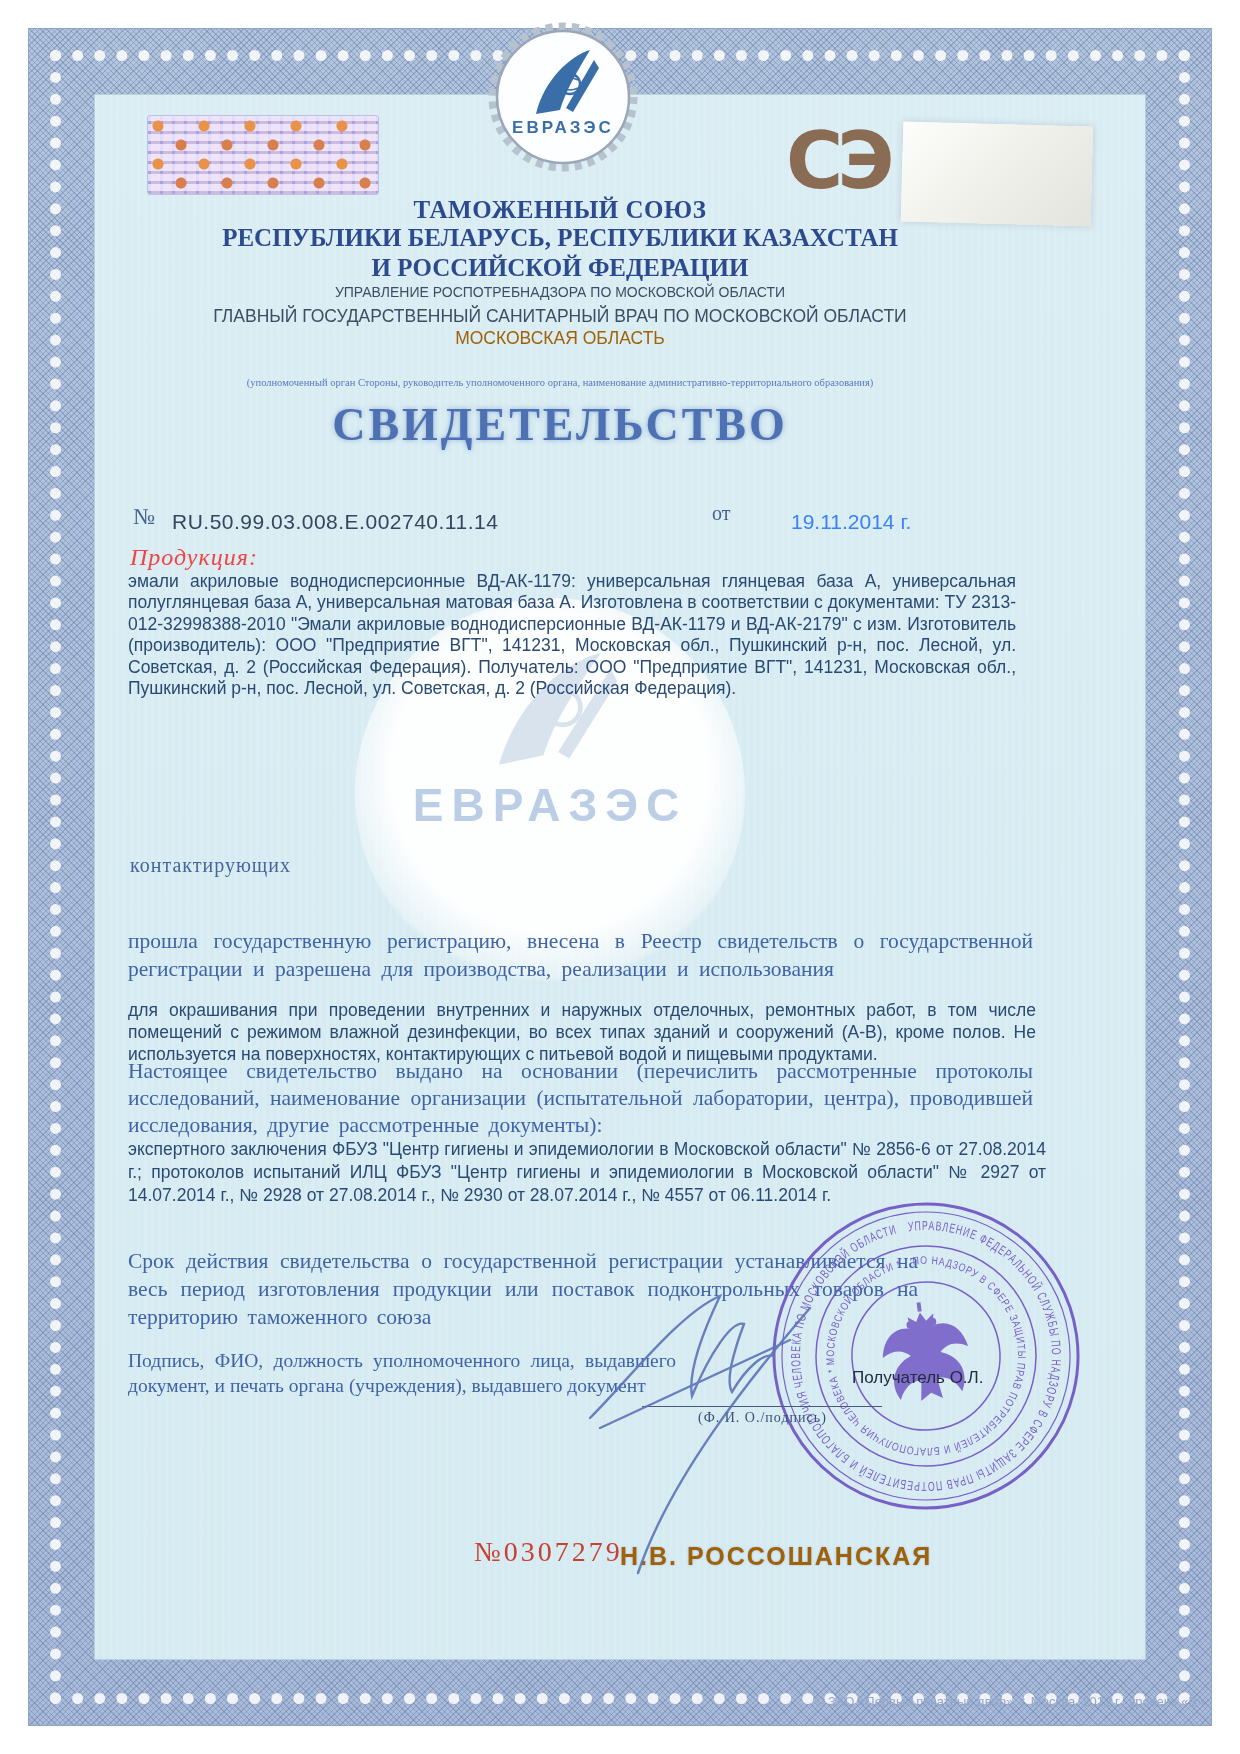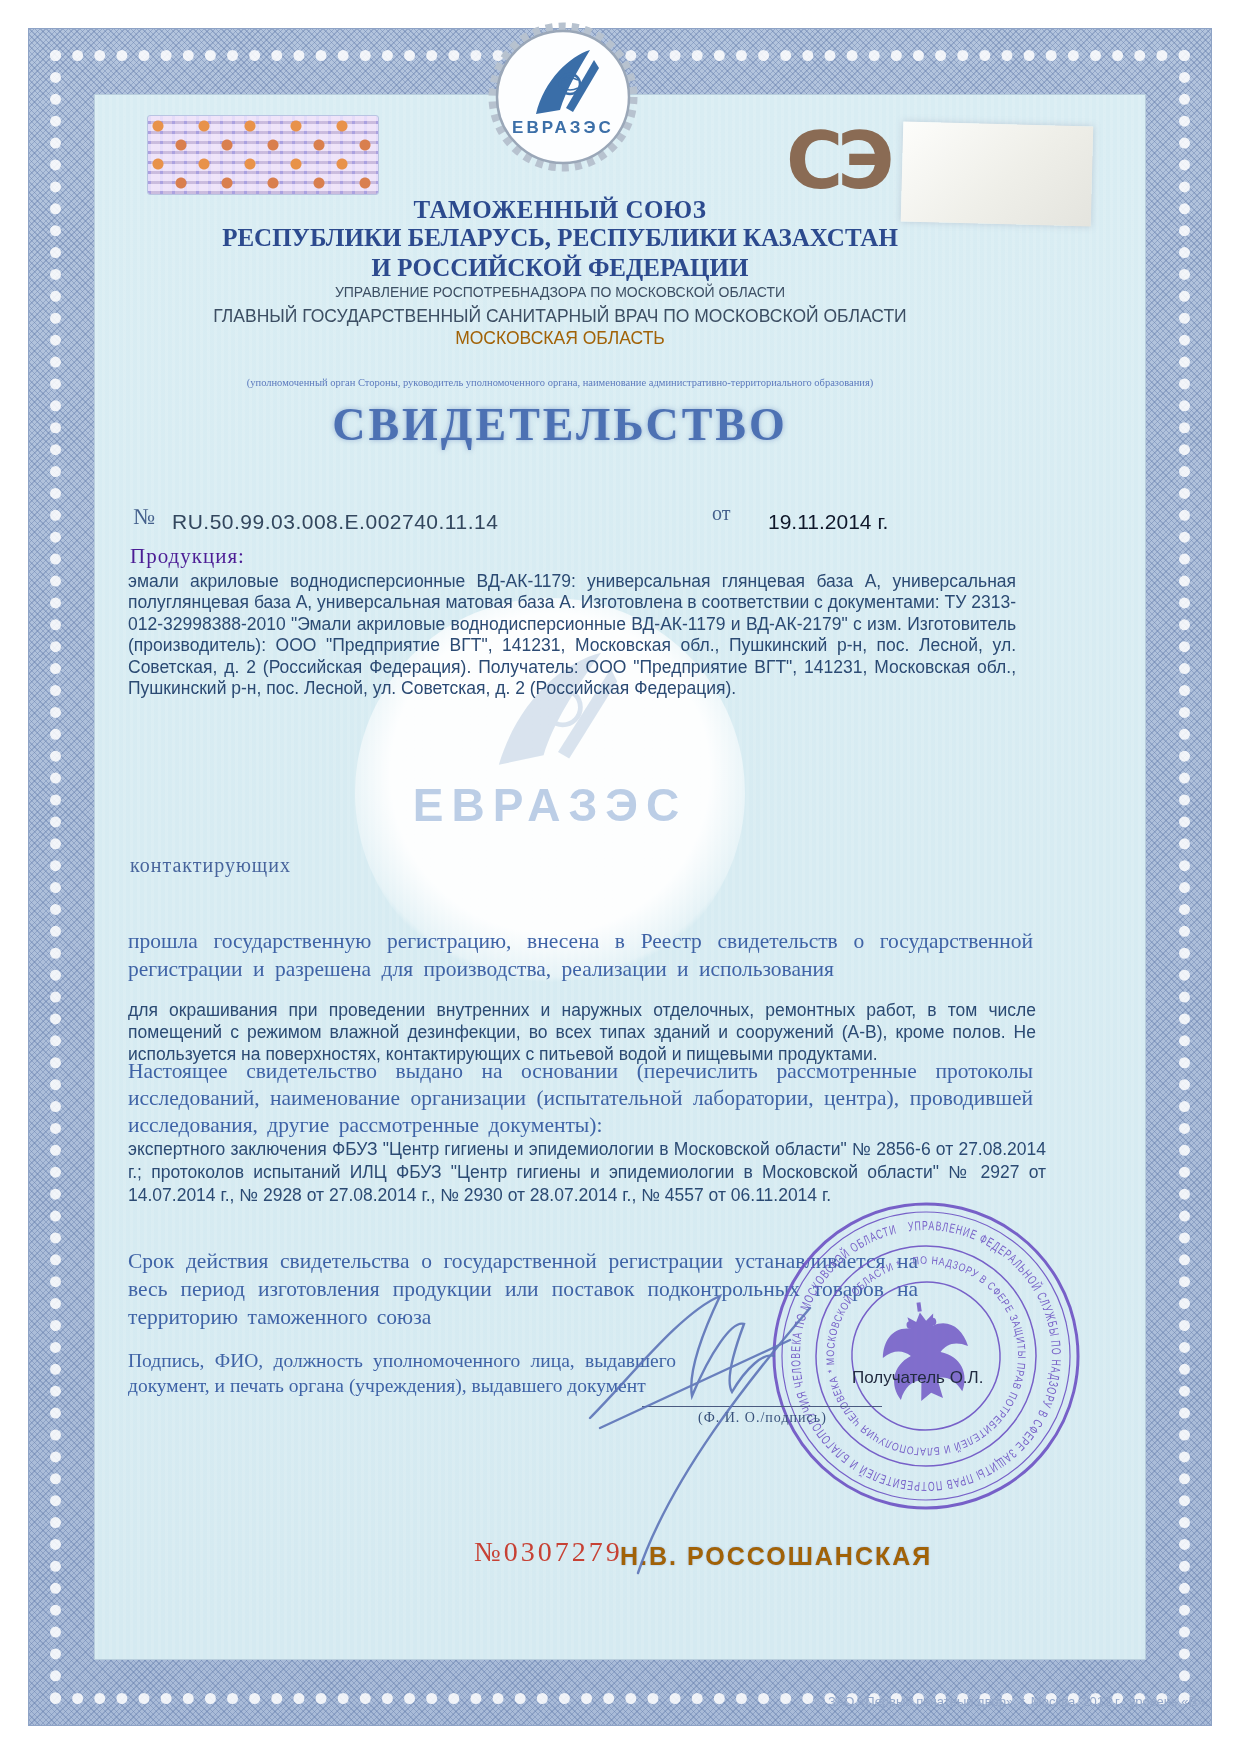--- a/index.html
+++ b/index.html
@@ -57,23 +57,23 @@
   .a3{left:120px;top:328px;width:880px;font-size:17.5px;color:#a16207;}
   .cap1{left:100px;top:377px;width:920px;font-size:10.5px;white-space:nowrap;}
   .title{left:120px;top:398px;width:880px;font-size:46px;font-weight:700;letter-spacing:3px;
     color:#4d71b3;text-shadow:0 0 5px rgba(77,113,179,.5);}
   .subtitle{left:120px;top:456px;width:880px;font-size:27px;font-weight:700;color:#2c4a8e;
     letter-spacing:1px;}
   
   .regnum-sym{left:133px;top:504px;font-size:23px;color:#44608c;}
   .regnum-val{left:172px;top:510px;font-size:21px;letter-spacing:.5px;color:#33475e;}
   .regdate-lbl{left:712px;top:502px;font-size:20px;color:#44608c;}
-  .regdate-val{left:768px;top:510px;font-size:21px;color:#0f172a;}
-  
-  .prod-lbl{left:130px;top:544px;font-size:21px;color:#4c1d95;letter-spacing:1px;}
+  .regdate-val{left:791px;top:510px;font-size:21px;color:#3b82f6;}
+  
+  .prod-lbl{left:130px;top:544px;font-size:24px;color:#ef4444;letter-spacing:1px;font-style:italic;}
   .prod-desc{left:128px;top:571px;width:888px;font-size:17.5px;line-height:1.225;}
   
   .wm-circle{left:355px;top:598px;width:390px;height:390px;border-radius:50%;z-index:0;
     background:radial-gradient(circle at 50% 45%, rgba(255,255,255,.95) 0 55%, rgba(255,255,255,.35) 70%, rgba(255,255,255,0) 72%);}
   .wm-swoosh{left:460px;top:640px;width:180px;height:160px;z-index:0;opacity:.18;}
   .wm-text{left:355px;top:778px;width:390px;text-align:center;z-index:1;
     font-family:"Liberation Sans",sans-serif;font-weight:700;font-size:46px;
     letter-spacing:8px;color:rgba(165,190,222,.75);text-shadow:0 1px 0 rgba(255,255,255,.8);}
   .cap2{left:105px;top:836px;width:1010px;font-size:9.5px;white-space:nowrap;z-index:2;}
   

